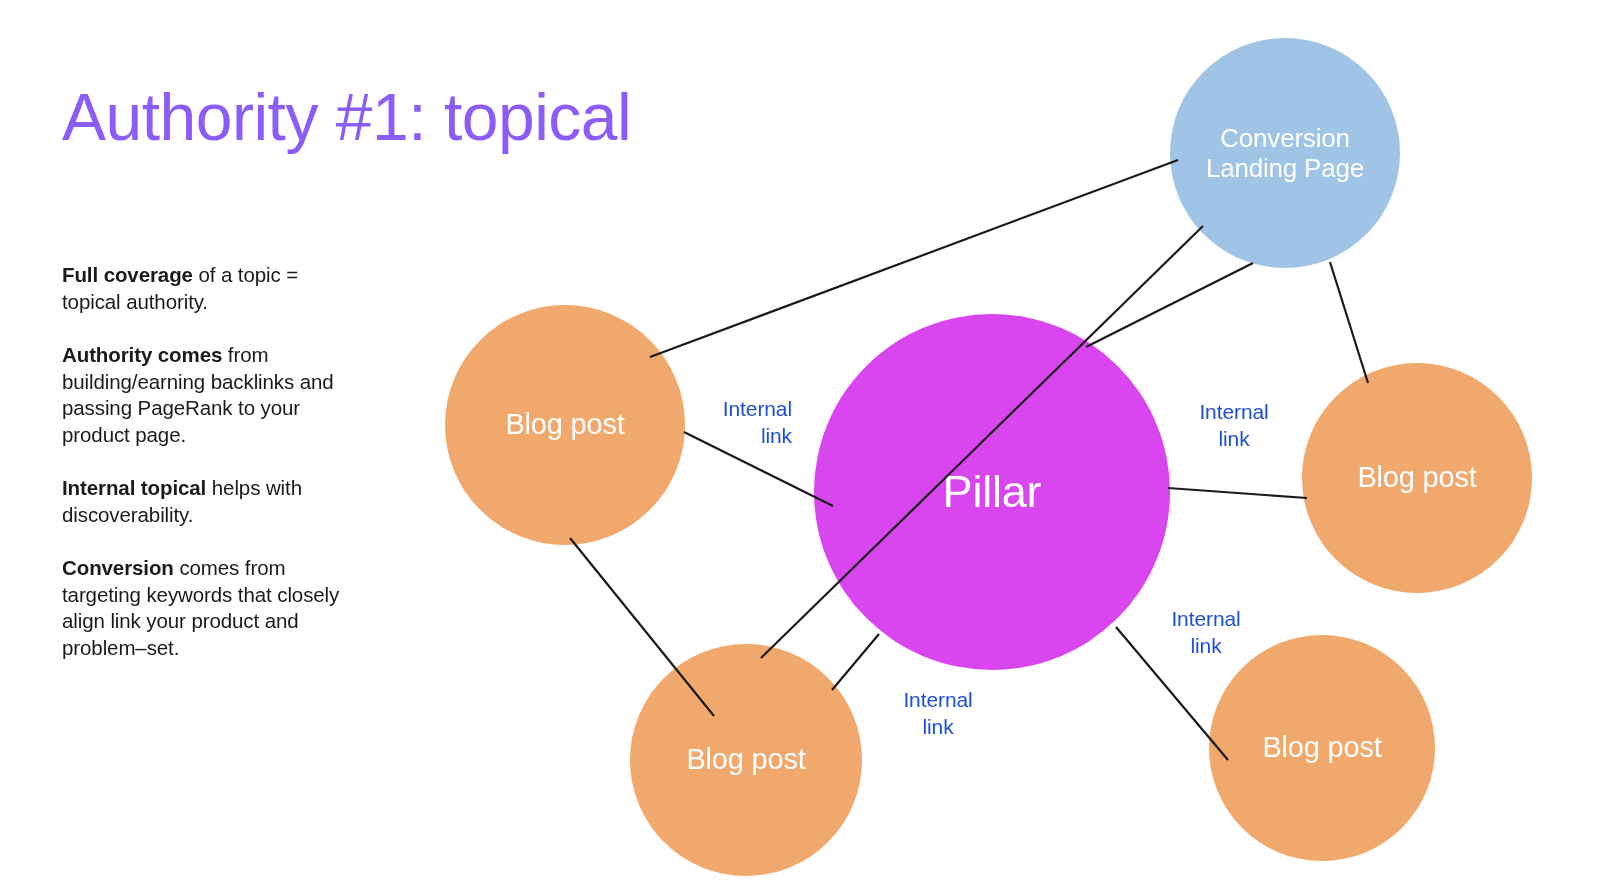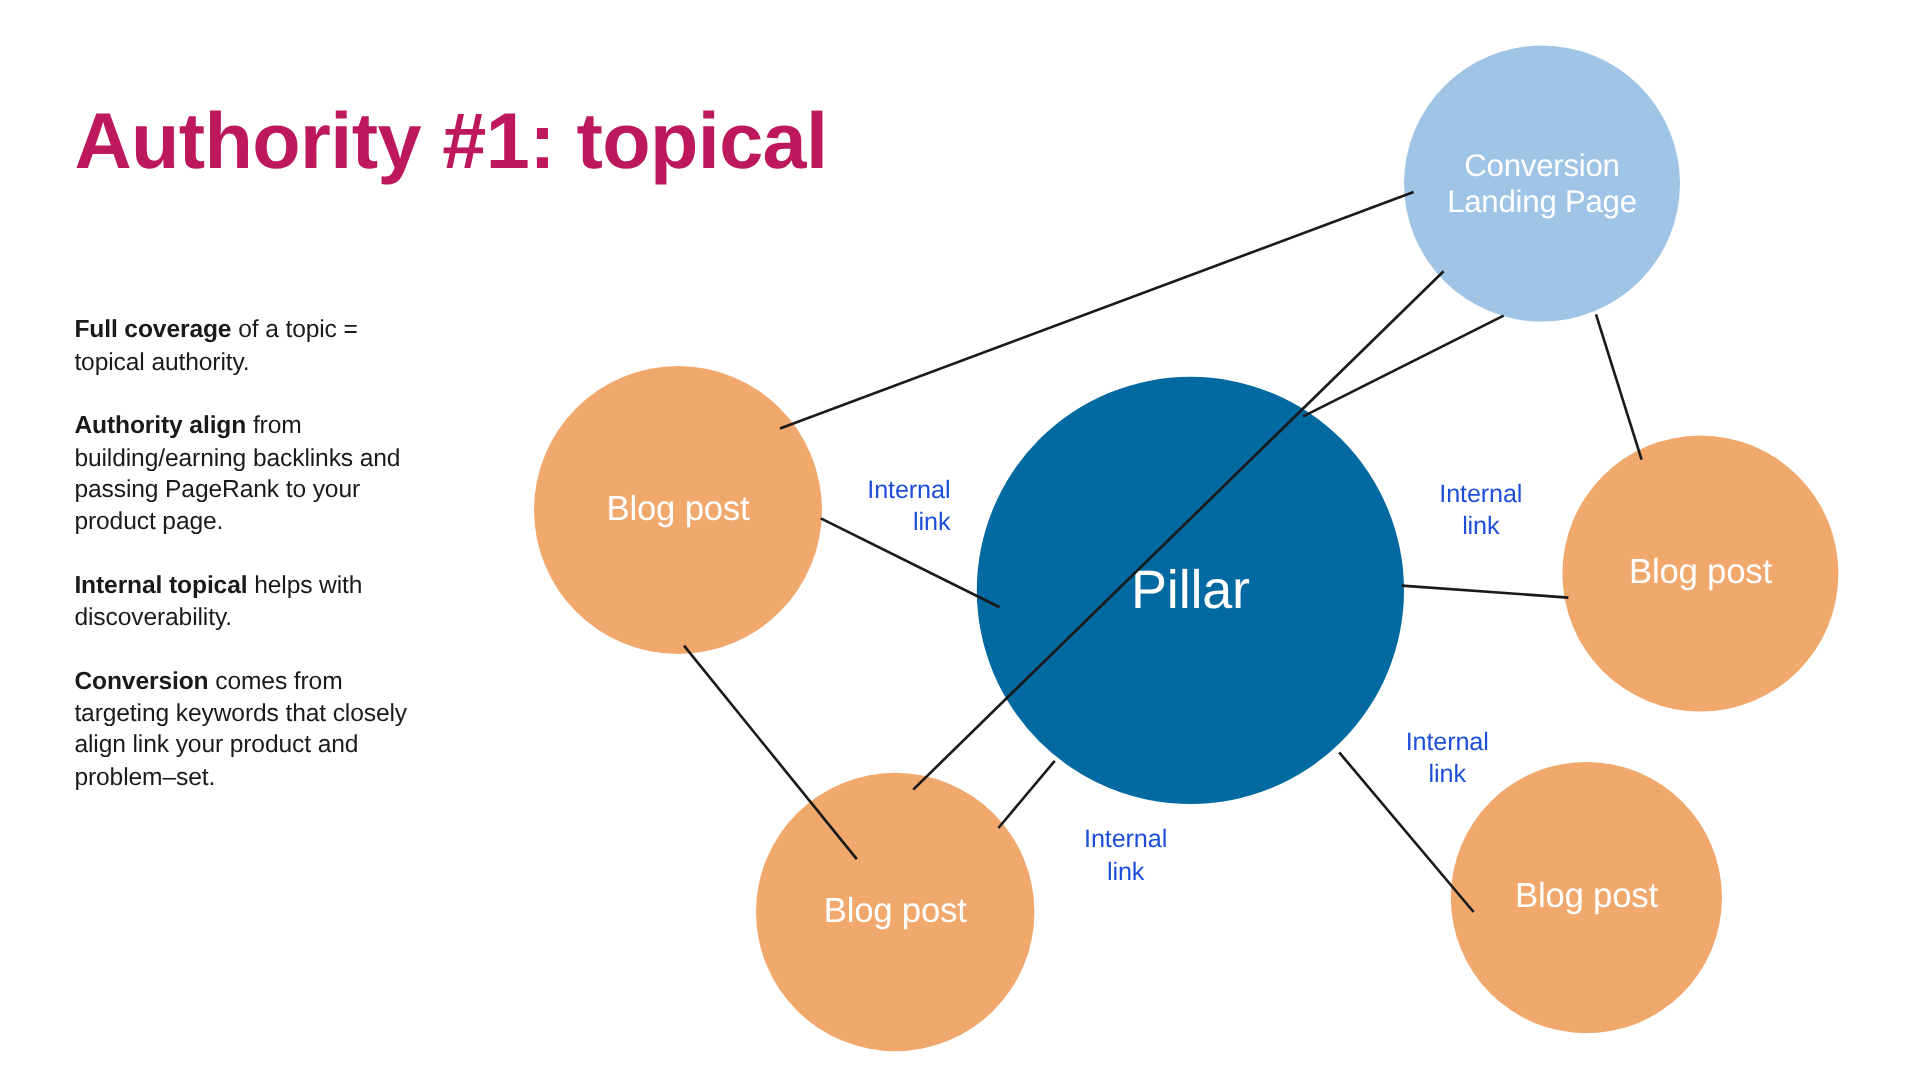--- a/index.html
+++ b/index.html
@@ -19,23 +19,23 @@
     height: 894px;
     background: #ffffff;
   }
 
   
   #page-title {
     position: absolute;
     left: 62px;
     top: 82px;
     font-size: 66px;
-    font-weight: 700;
+    font-weight: 400;
     letter-spacing: -0.5px;
-    color: #be185d;
+    color: #8b5cf6;
     white-space: nowrap;
     line-height: 1.08;
   }
 
   #text-column {
     position: absolute;
     left: 62px;
     top: 262px;
     width: 300px;
     color: #1a1a1a;
@@ -99,40 +99,40 @@
 
 <div id="slide">
 
   <div id="page-title">Authority #1: topical</div>
 
   <div id="text-column">
     <div class="para">
       <b>Full coverage</b><span> of a topic = topical authority.</span>
     </div>
     <div class="para">
-      <b>Authority align</b><span> from building/earning backlinks and passing PageRank to your product page.</span>
+      <b>Authority comes</b><span> from building/earning backlinks and passing PageRank to your product page.</span>
     </div>
     <div class="para">
       <b>Internal topical</b><span> helps with discoverability.</span>
     </div>
     <div class="para">
       <b>Conversion</b><span> comes from targeting keywords that closely align link your product and problem–set.</span>
     </div>
   </div>
 
   <div id="diagram">
     <div id="nodes-layer">
         <div class="node" style="left: 1170px; top: 38px; width: 230px; height: 230px; background: rgb(160, 196, 230);">
           <div class="node-label" style="font-size: 26px; white-space: pre-line;">Conversion
 Landing Page</div>
         </div>
         <div class="node" style="left: 445px; top: 305px; width: 240px; height: 240px; background: rgb(240, 168, 108);">
           <div class="node-label" style="font-size: 29px; white-space: pre-line;">Blog post</div>
         </div>
-        <div class="node" style="left: 814px; top: 314px; width: 356px; height: 356px; background: #0369a1;">
+        <div class="node" style="left: 814px; top: 314px; width: 356px; height: 356px; background: #d946ef;">
           <div class="node-label" style="font-size: 45px; white-space: pre-line;">Pillar</div>
         </div>
         <div class="node" style="left: 1302px; top: 363px; width: 230px; height: 230px; background: rgb(240, 168, 108);">
           <div class="node-label" style="font-size: 29px; white-space: pre-line;">Blog post</div>
         </div>
         <div class="node" style="left: 630px; top: 644px; width: 232px; height: 232px; background: rgb(240, 168, 108);">
           <div class="node-label" style="font-size: 29px; white-space: pre-line;">Blog post</div>
         </div>
         <div class="node" style="left: 1209px; top: 635px; width: 226px; height: 226px; background: rgb(240, 168, 108);">
           <div class="node-label" style="font-size: 29px; white-space: pre-line;">Blog post</div>

